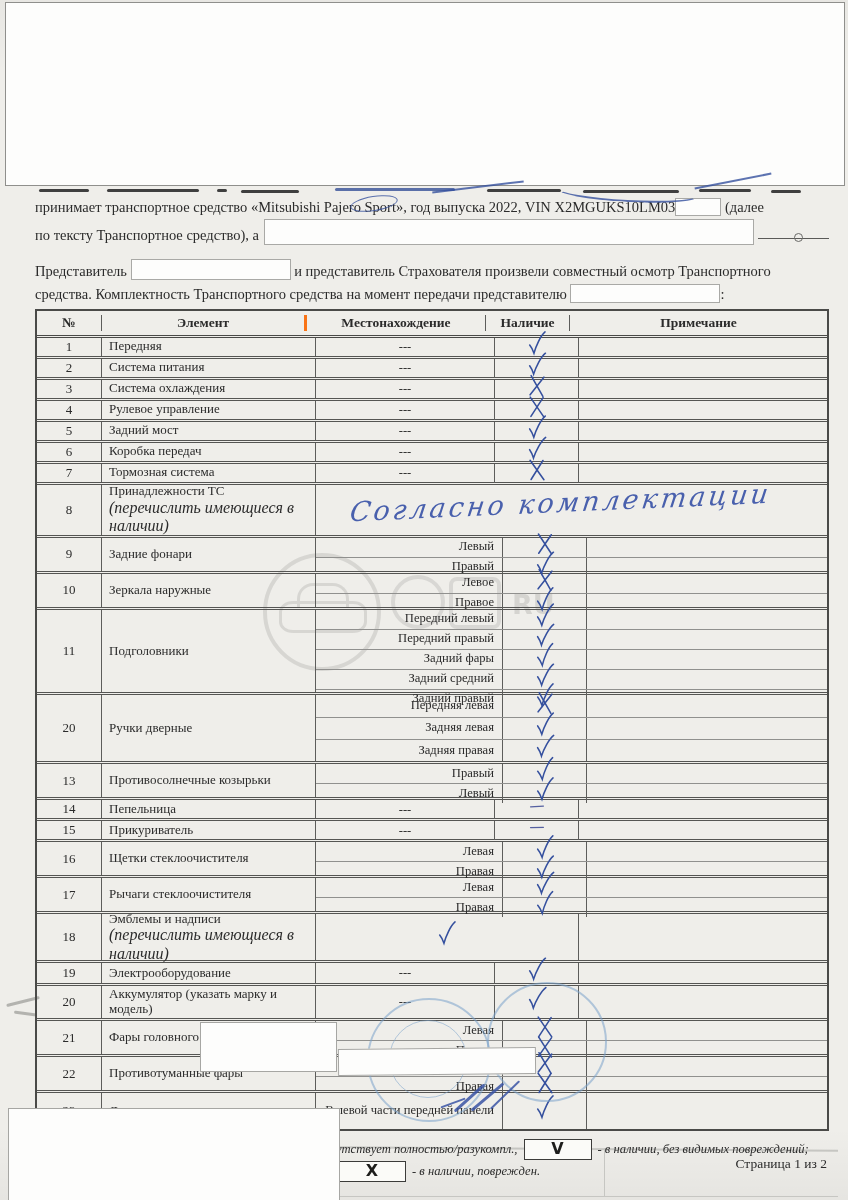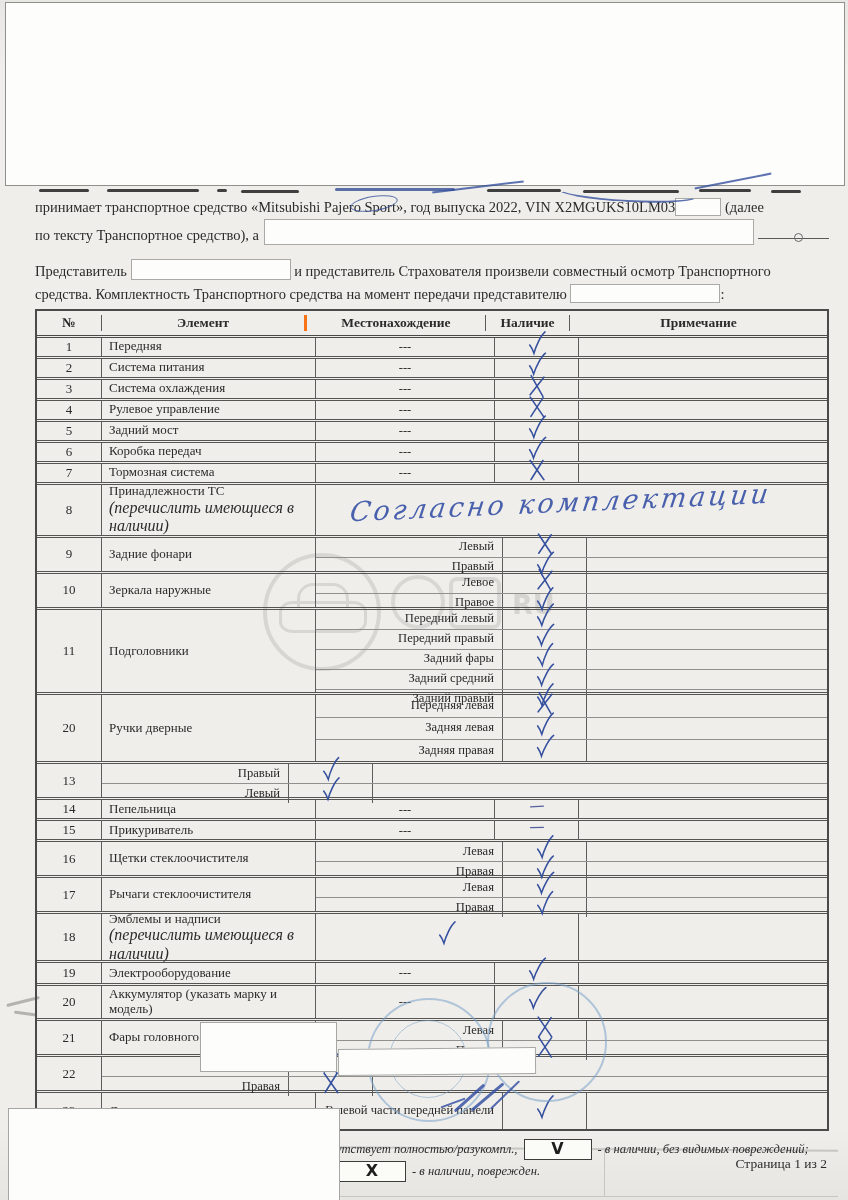--- a/index.html
+++ b/index.html
@@ -411,20 +411,23 @@
                   <svg viewBox="0 0 24 26" class="mark" style="transform: rotate(2deg);">
                     <path d="M4 14 C6 16.5,7.5 20,8.5 23 C10.5 16,16 4,21 0" fill="none" stroke="#35509e" stroke-width="1.7" stroke-linecap="round"></path>
                   </svg>
                 </div>
                 <div class="c-note"></div>
               </div>
             </div>
           </div>
           <div class="trow" style="height: 33px;">
             <div class="c-num">13</div>
+            <div class="c-el">
+              <div class="el-name">Противосолнечные козырьки</div>
+            </div>
             <div class="subs">
               <div class="sub">
                 <div class="c-loc">Правый</div>
                 <div class="c-mark">
                   <svg viewBox="0 0 24 26" class="mark" style="transform: rotate(-3deg);">
                     <path d="M4 14 C6 16.5,7.5 20,8.5 23 C10.5 16,16 4,21 0" fill="none" stroke="#35509e" stroke-width="1.7" stroke-linecap="round"></path>
                   </svg>
                 </div>
                 <div class="c-note"></div>
               </div>
@@ -599,20 +602,23 @@
                     <path d="M5 2 L19 24" fill="none" stroke="#35509e" stroke-width="1.7" stroke-linecap="round"></path>
                     <path d="M19 3 L5 23" fill="none" stroke="#35509e" stroke-width="1.7" stroke-linecap="round"></path>
                   </svg>
                 </div>
                 <div class="c-note"></div>
               </div>
             </div>
           </div>
           <div class="trow" style="height: 33px;">
             <div class="c-num">22</div>
+            <div class="c-el">
+              <div class="el-name">Противотуманные фары</div>
+            </div>
             <div class="subs">
               <div class="sub">
                 <div class="c-loc">Левая</div>
                 <div class="c-mark">
                   <svg viewBox="0 0 24 26" class="mark" style="transform: rotate(2deg);">
                     <path d="M5 2 L19 24" fill="none" stroke="#35509e" stroke-width="1.7" stroke-linecap="round"></path>
                     <path d="M19 3 L5 23" fill="none" stroke="#35509e" stroke-width="1.7" stroke-linecap="round"></path>
                   </svg>
                 </div>
                 <div class="c-note"></div>

